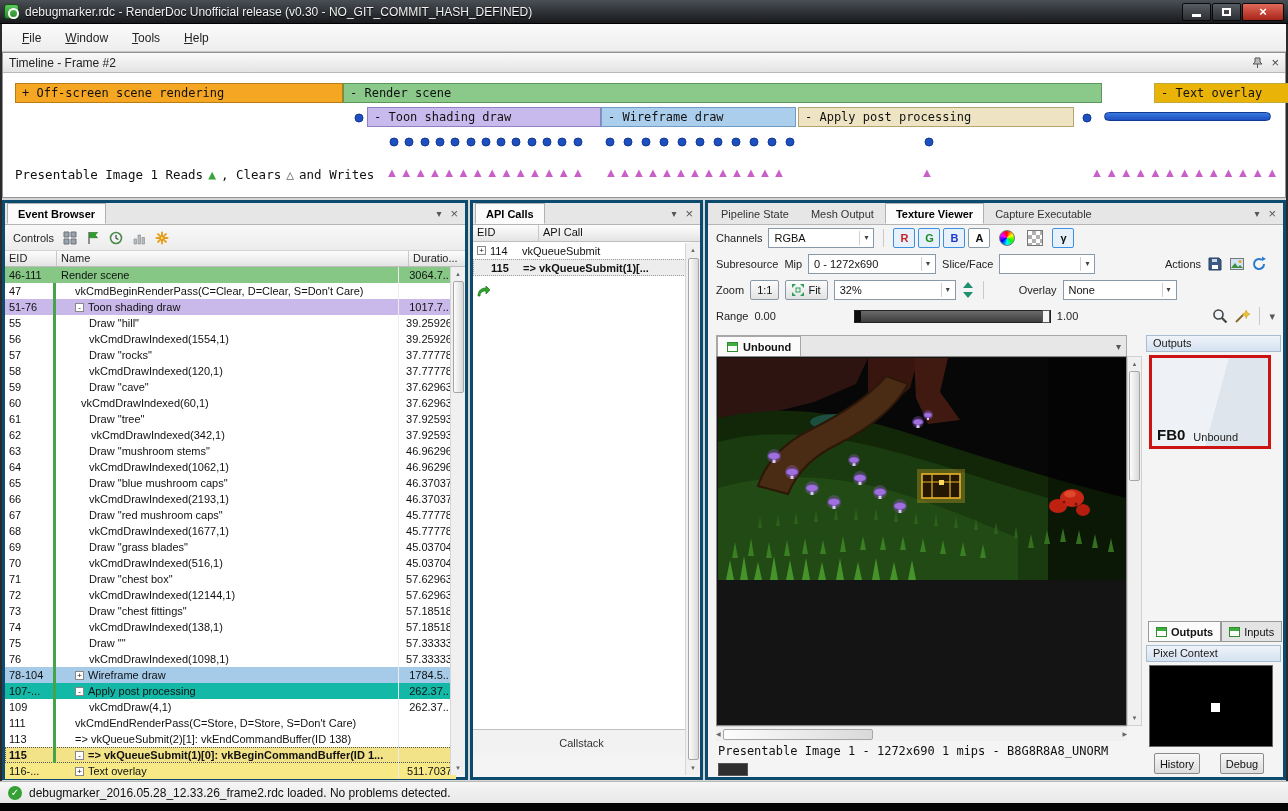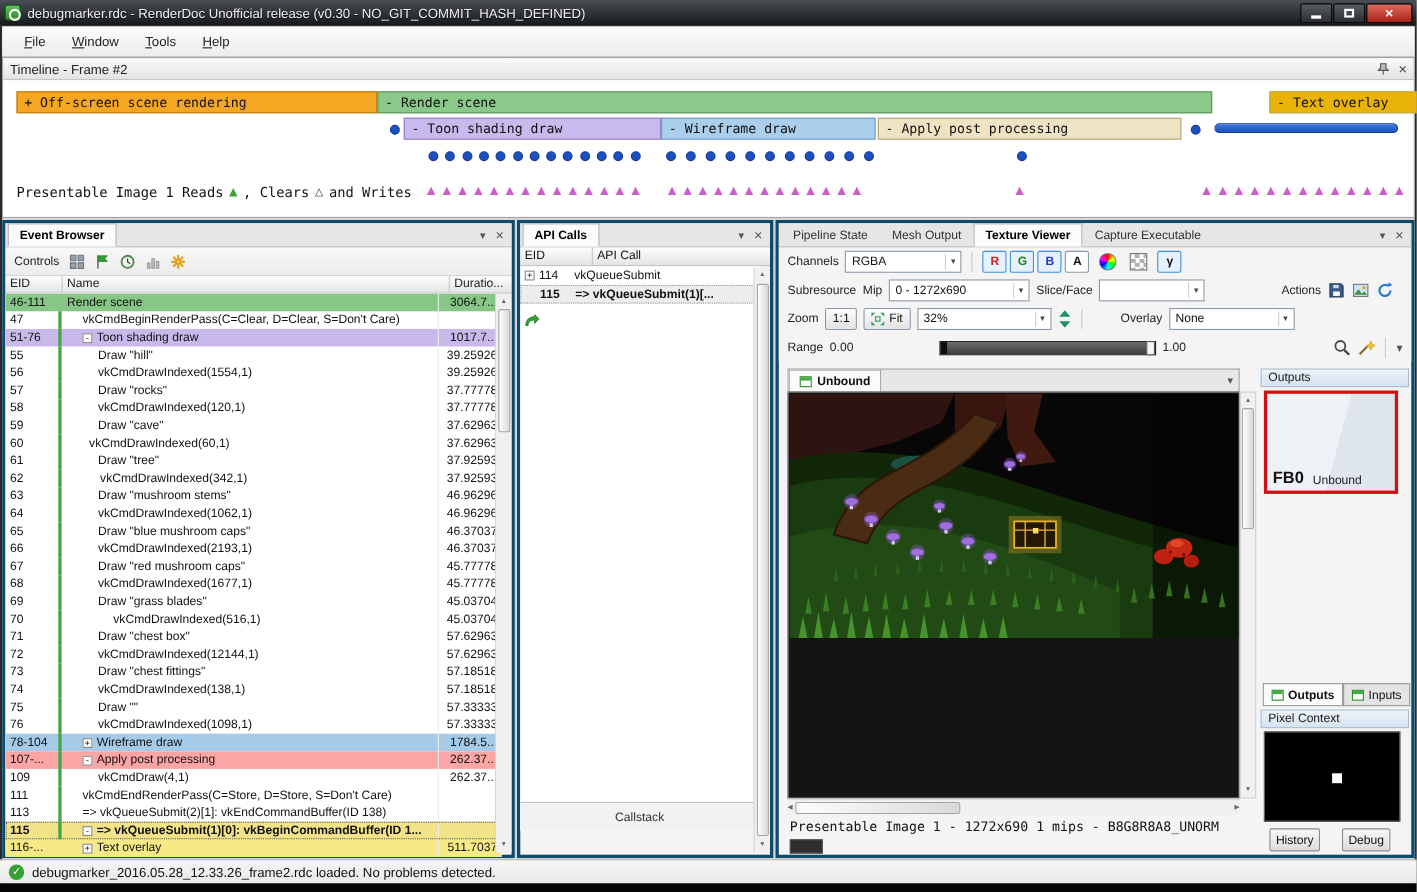--- a/index.html
+++ b/index.html
@@ -56,21 +56,21 @@
 .h-name{flex:1;padding:1px 4px;border-right:1px solid #c8c8c8}
 .h-dur{width:56px;padding:1px 4px;text-align:left}
 .event-rows{position:relative;height:512px;overflow:hidden;background:#fff;width:451px}
 .erow{display:flex;height:16px;line-height:16px;font-size:11px;white-space:nowrap}
 .erow .c-eid{width:52px;padding-left:4px;position:relative;flex:0 0 auto}
 .erow .c-name{flex:1;overflow:hidden;display:flex;align-items:center}
 .erow .c-dur{width:58px;text-align:right;padding-right:4px;border-left:1px solid #ececec;flex:0 0 auto}
 .erow.green{background:#86c786}
 .erow.toon{background:#c9b9ea}
 .erow.wire{background:#a5cbe9}
-.erow.post{background:#fca5a5}
+.erow.post{background:#14b8a6}
 .erow.yellow{background:#f7ea86}
 .erow.sel{background:#f2e388;outline:1px dotted #555;outline-offset:-1px;font-weight:bold}
 .gbar{position:absolute;right:1px;top:0;bottom:0;width:3px;background:#47a347}
 .exp{width:9px;height:9px;border:1px solid #888;background:#fff;font-size:8px;line-height:7px;text-align:center;margin-right:4px;flex:0 0 auto;font-weight:normal}
 .vscroll{position:absolute;right:0;top:64px;bottom:2px;width:15px;background:#f0f0f0;border-left:1px solid #d6d6d6;display:flex;flex-direction:column;align-items:center}
 .sb-arrow{font-size:6px;color:#666;height:14px;line-height:14px}
 .sb-thumb{width:11px;background:linear-gradient(90deg,#fdfdfd,#d9d9d9);border:1px solid #a6a6a6;border-radius:2px}
 .hscroll{display:flex;align-items:center;background:#f0f0f0;border-top:1px solid #d6d6d6;height:15px}
 
 
@@ -420,21 +420,21 @@
       </div>
       <div class="erow ">
         <div class="c-eid">69<span class="gbar"></span></div>
         <div class="c-name" style="padding-left: 32px;">
           <span>Draw "grass blades"</span>
         </div>
         <div class="c-dur">45.03704</div>
       </div>
       <div class="erow ">
         <div class="c-eid">70<span class="gbar"></span></div>
-        <div class="c-name" style="padding-left: 46px;">
+        <div class="c-name" style="padding-left: 32px;">
           <span>vkCmdDrawIndexed(516,1)</span>
         </div>
         <div class="c-dur">45.03704</div>
       </div>
       <div class="erow ">
         <div class="c-eid">71<span class="gbar"></span></div>
         <div class="c-name" style="padding-left: 32px;">
           <span>Draw "chest box"</span>
         </div>
         <div class="c-dur">57.62963</div>

